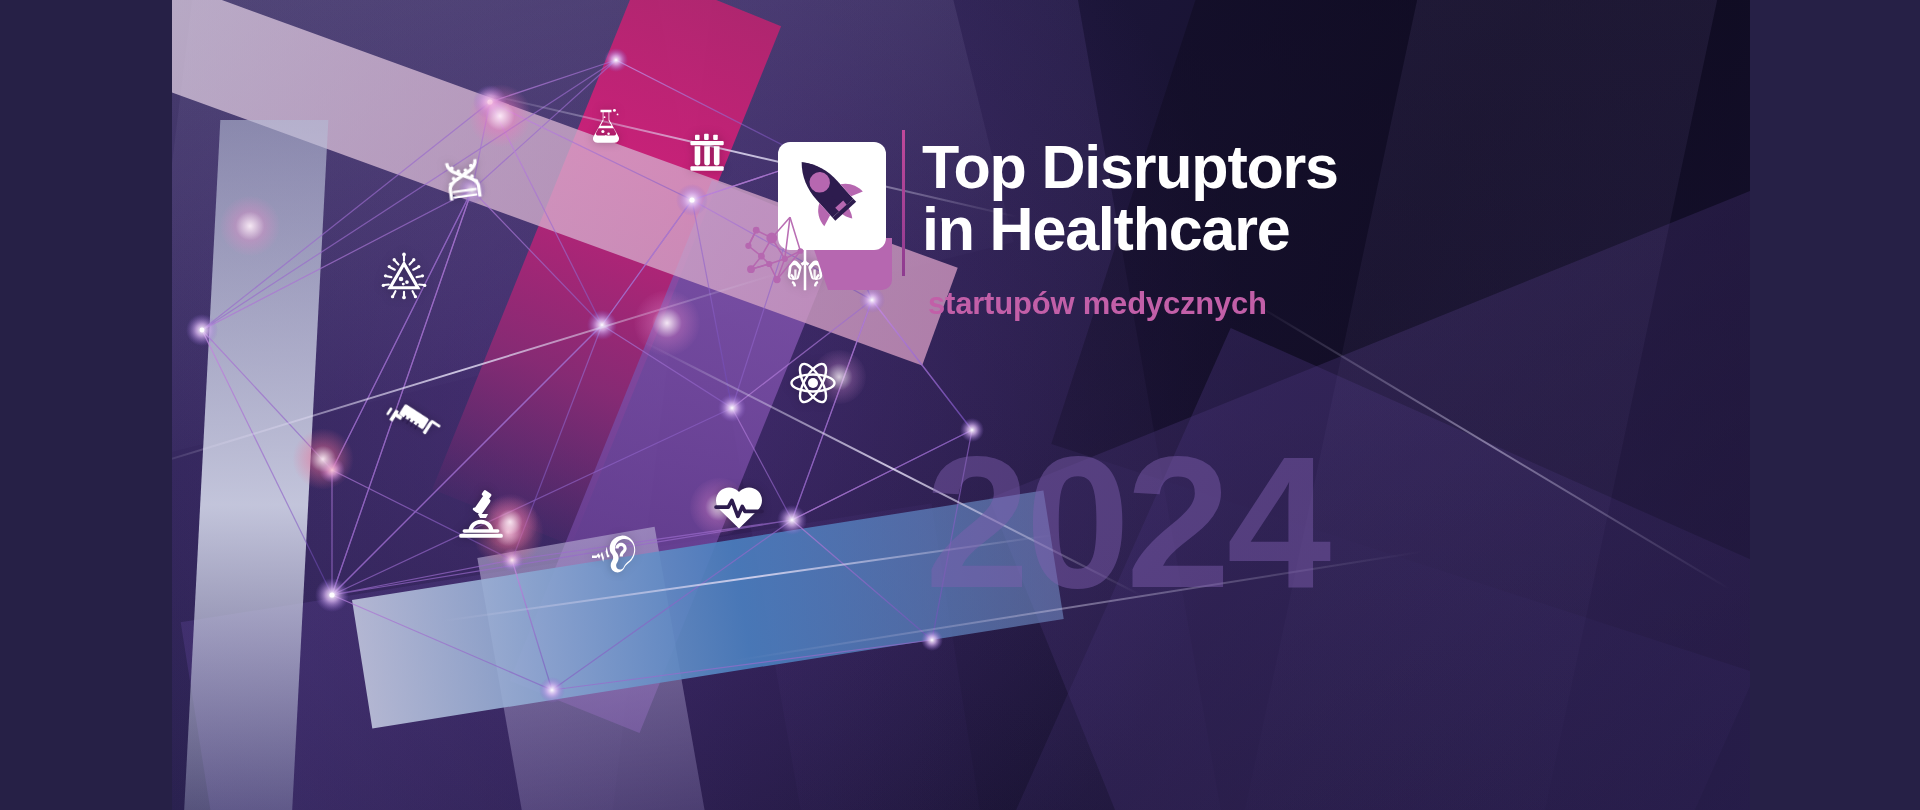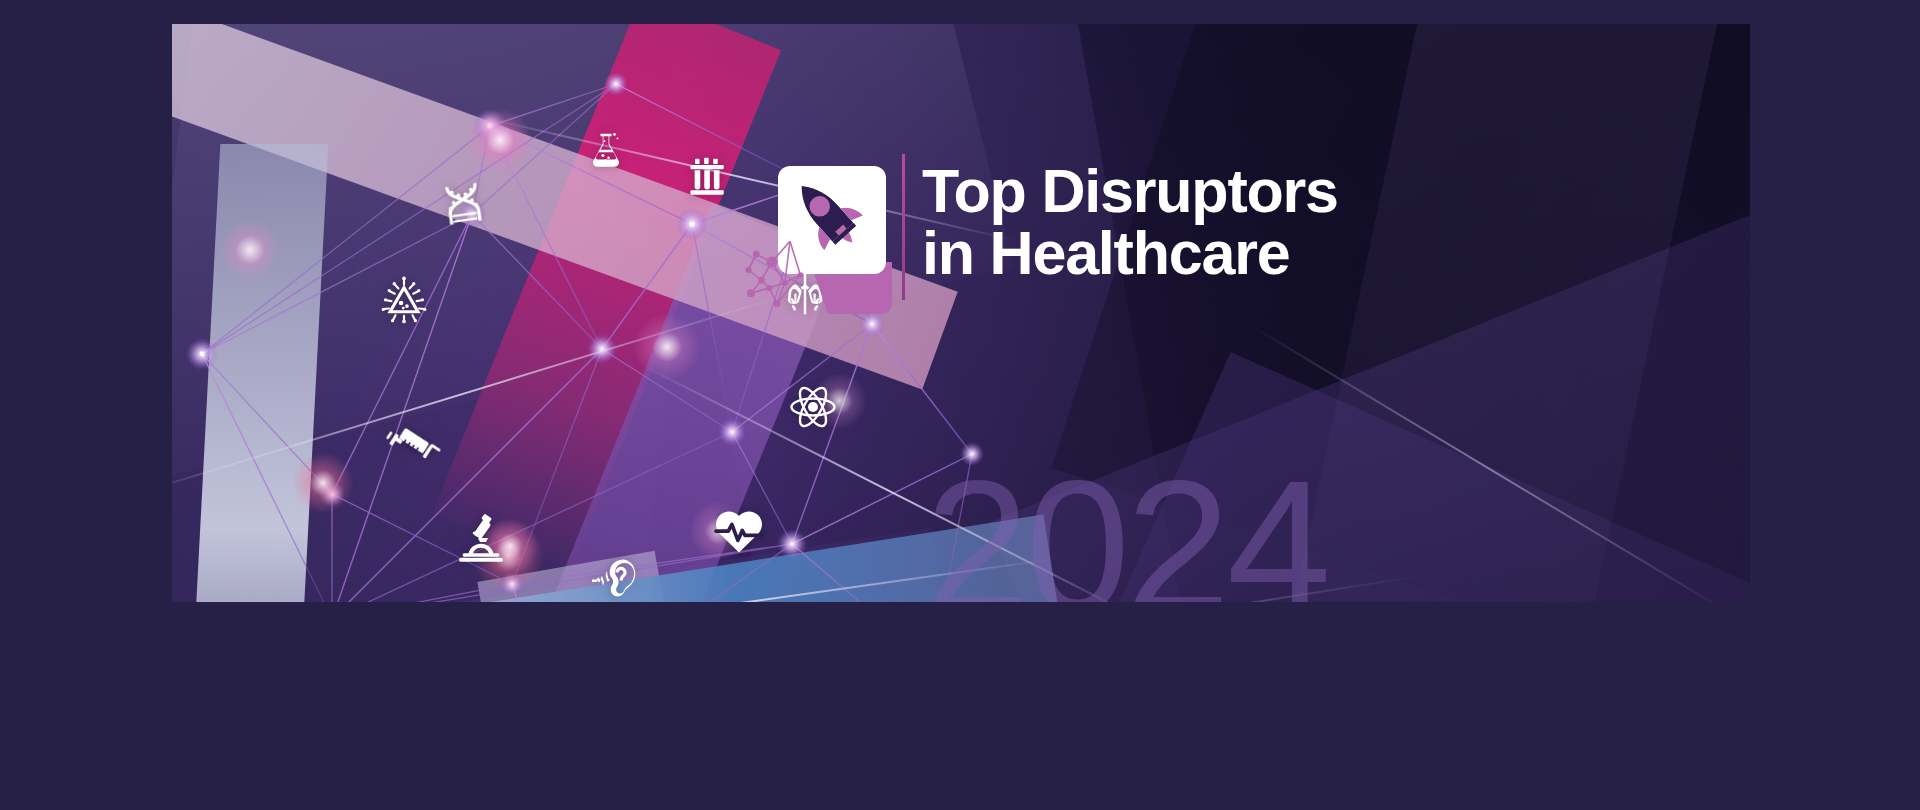--- a/index.html
+++ b/index.html
@@ -3,22 +3,22 @@
 <meta charset="utf-8">
 <title>Top Disruptors in Healthcare 2024</title>
 <style>
   * { margin:0; padding:0; box-sizing:border-box; }
   html,body{
     width:1920px; height:810px; overflow:hidden;
     background:#262046;
     font-family:"Liberation Sans", sans-serif;
   }
   #cover{
-    position:relative; width:1920px; height:578px;
-    background:#262046; overflow:hidden;margin-top:24px;
+    position:relative; width:1920px; height:810px;
+    background:#262046; overflow:hidden;
   }
 
   
   #artwork{
     position:absolute; left:172px; top:0; width:1578px; height:810px;
     overflow:hidden;
     background:
       radial-gradient(circle at 28% 46%, rgba(88,50,140,.55) 0%, rgba(40,24,74,0) 52%),
       linear-gradient(118deg,#2b2154 0%, #261e4b 22%, #1b1538 46%, #15102c 68%, #221a44 100%);
   }
@@ -110,21 +110,21 @@
           color:#fff; font-weight:700; font-size:61px; line-height:1.02;
           letter-spacing:-1.2px; }
   #title .ln{ display:block; white-space:nowrap; }
 
   #subtitle{ position:absolute; left:158px; top:155px; width:470px;
              color:#c25fa8; font-weight:700; font-size:31px; line-height:1.22;
              letter-spacing:-.2px; }
   #subtitle .ln{ display:block; white-space:nowrap; }
 
   #year{ position:absolute; left:925px; top:428px;
-         font-size:188px; font-weight:400; letter-spacing:-4px;
+         font-size:188px; font-weight:700; letter-spacing:-4px;
          color:rgba(128,96,176,.46); line-height:1; user-select:none; }
 </style>
 </head>
 <body>
 
 <div id="cover">
 
   <div id="artwork">
 
     <div class="facet f1"></div>
@@ -401,18 +401,19 @@
     </div>
 
     <div id="divider"></div>
 
     <div id="title">
       <span class="ln">Top Disruptors</span>
       <span class="ln">in Healthcare</span>
     </div>
 
     <div id="subtitle">
+      <span class="ln">startupów medycznych</span>
     </div>
   </div>
 
   <div id="year">2024</div>
 
 </div>
 
 </body></html>

